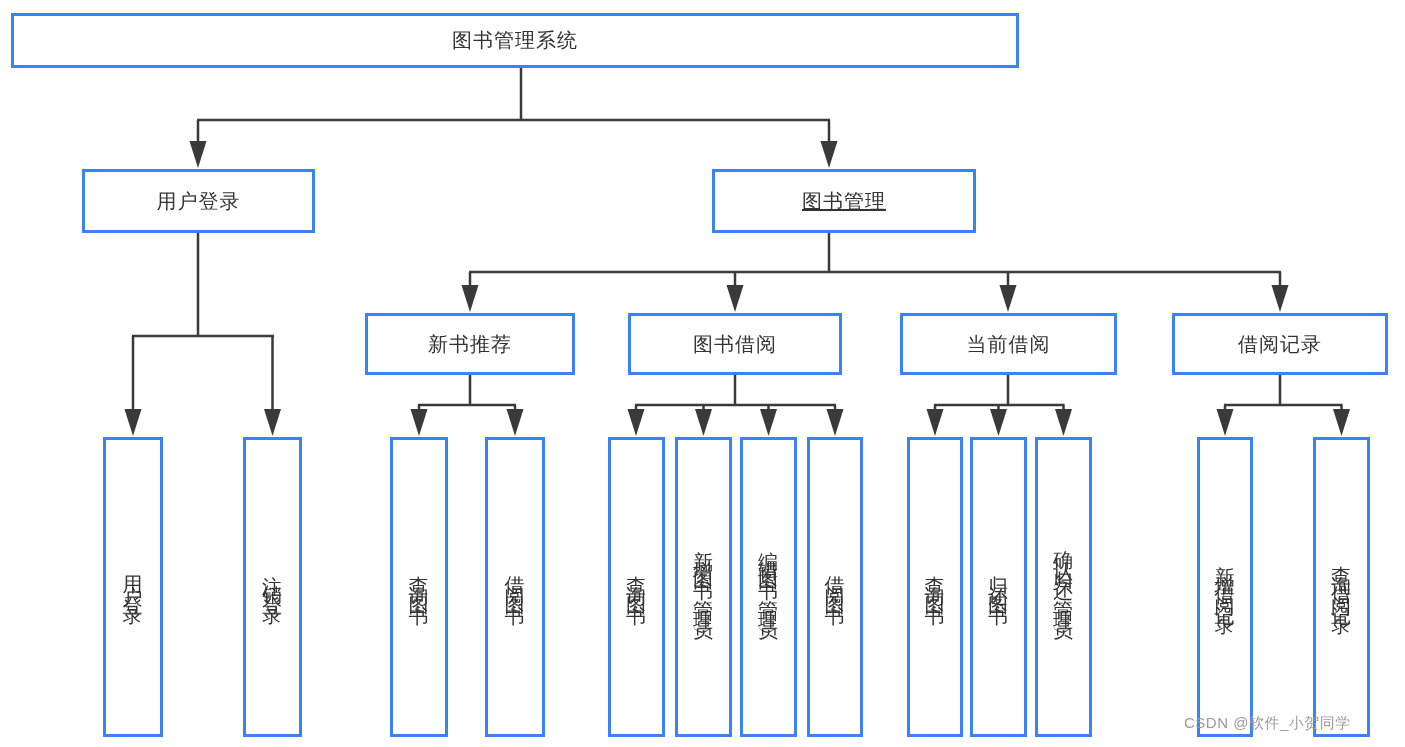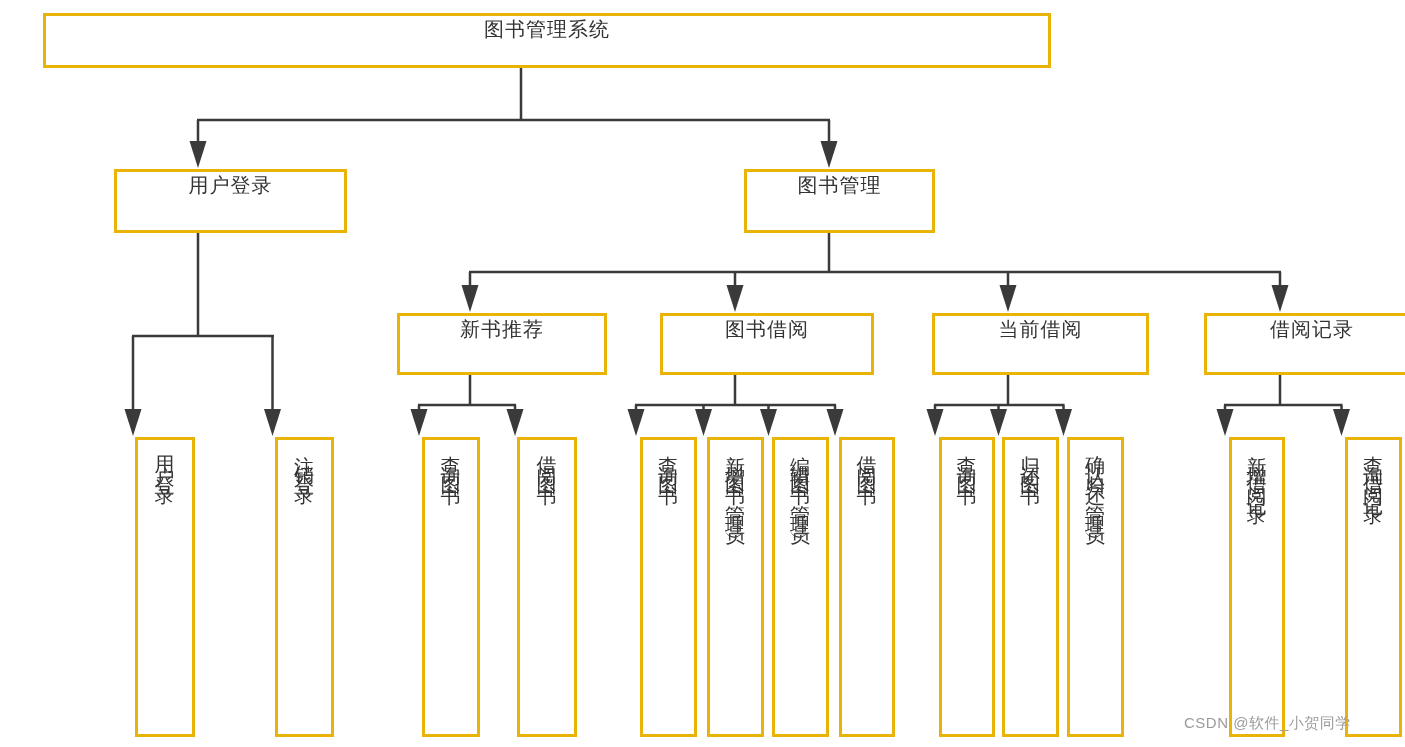--- a/index.html
+++ b/index.html
@@ -3,23 +3,22 @@
 <meta charset="utf-8">
 <style>
   html,body{margin:0;padding:0;background:#ffffff;}
   #stage{
     position:relative;width:1405px;height:747px;background:#ffffff;overflow:hidden;
     font-family:"Liberation Sans",sans-serif;color:#333333;
   }
   #connectors{position:absolute;left:0;top:0;width:1405px;height:747px;}
   .box{
     position:absolute;box-sizing:border-box;background:#ffffff;
-    border:3px solid #eab308;display:flex;justify-content:center;
+    border:3px solid #3b82f6;display:flex;align-items:center;justify-content:center;
     color:#333333;
-    margin-left:32px;
   }
   .hlabel{font-size:20px;letter-spacing:1px;white-space:nowrap;}
   .leaf{padding-bottom:14px;}
   .vtext{
     writing-mode:vertical-rl;text-orientation:mixed;
     font-size:20px;line-height:1;letter-spacing:10px;white-space:nowrap;
   }
   #watermark{
     position:absolute;left:1184px;top:714px;font-size:15px;letter-spacing:0.5px;
     color:#9b9b9b;white-space:nowrap;z-index:5;
@@ -68,21 +67,21 @@
     </g>
   </svg>
 
   <div class="box" style="left:11px;top:13px;width:1008px;height:55px;">
     <span class="hlabel">图书管理系统</span>
   </div>
 
   <div class="box" style="left:82px;top:169px;width:233px;height:64px;">
     <span class="hlabel">用户登录</span>
   </div>
-  <div class="box" style="left:712px;top:169px;width:191px;height:64px;">
+  <div class="box" style="left:712px;top:169px;width:264px;height:64px;text-decoration:underline;">
     <span class="hlabel">图书管理</span>
   </div>
 
   <div class="box" style="left:628px;top:313px;width:214px;height:62px;">
     <span class="hlabel">图书借阅</span>
   </div>
   <div class="box" style="left:365px;top:313px;width:210px;height:62px;">
     <span class="hlabel">新书推荐</span>
   </div>
   <div class="box" style="left:1172px;top:313px;width:216px;height:62px;">

